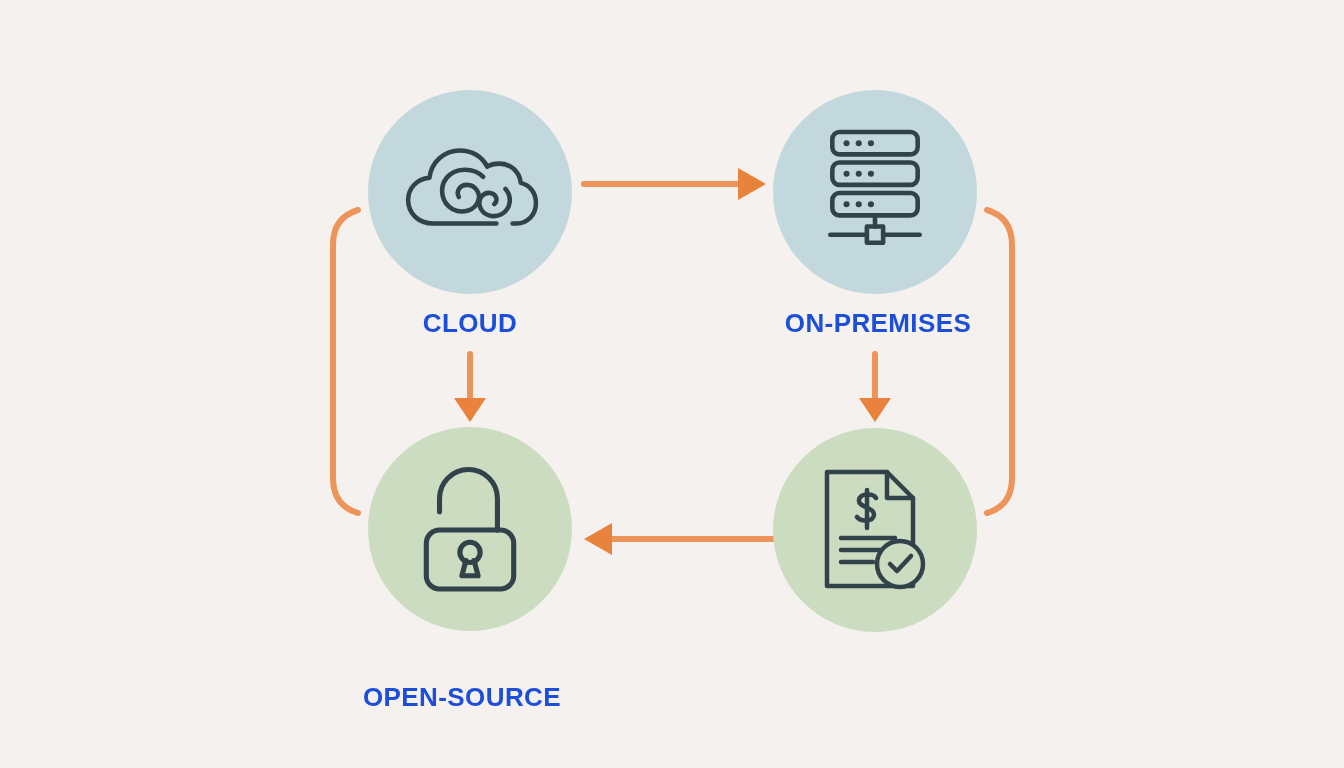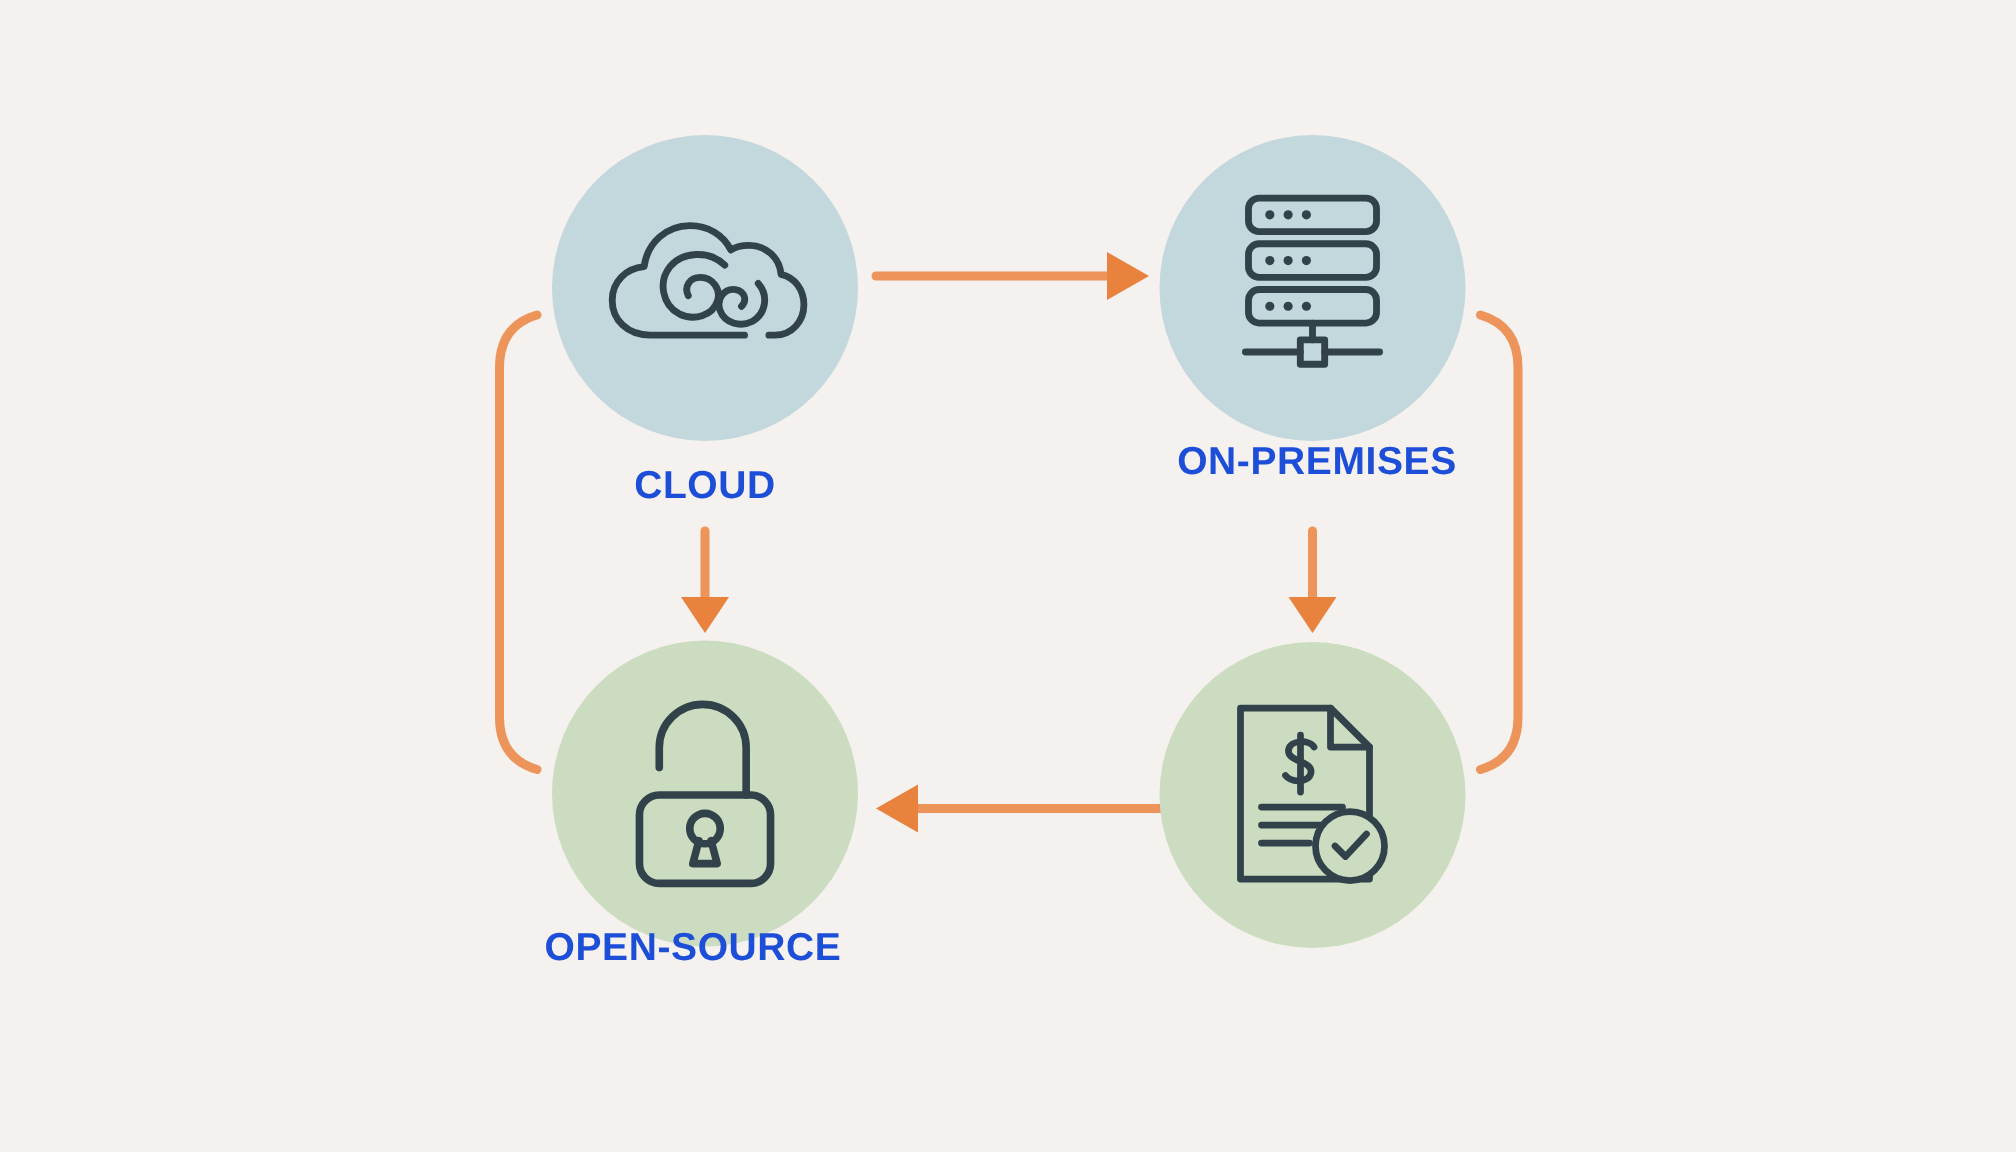--- a/index.html
+++ b/index.html
@@ -39,22 +39,22 @@
   .node-label {
     position: absolute;
     width: 320px;
     text-align: center;
     font-size: 26px;
     font-weight: bold;
     letter-spacing: 0.4px;
     color: #1d4ed8;
   }
   .label-cloud      { left: 310px; top: 308px; }
-  .label-onprem     { left: 718px; top: 292px; }
-  .label-opensource { left: 302px; top: 616px; }
+  .label-onprem     { left: 718px; top: 308px; }
+  .label-opensource { left: 302px; top: 682px; }
   .label-commercial { left: 718px; top: 648px; }
   .icon-svg { display: block; }
 </style>
 </head>
 <body>
 
 <div class="canvas">
 
   <svg class="edges-layer" viewBox="0 0 1344 768">
     <g stroke="#ec9459" stroke-width="6" stroke-linecap="round" fill="none">

